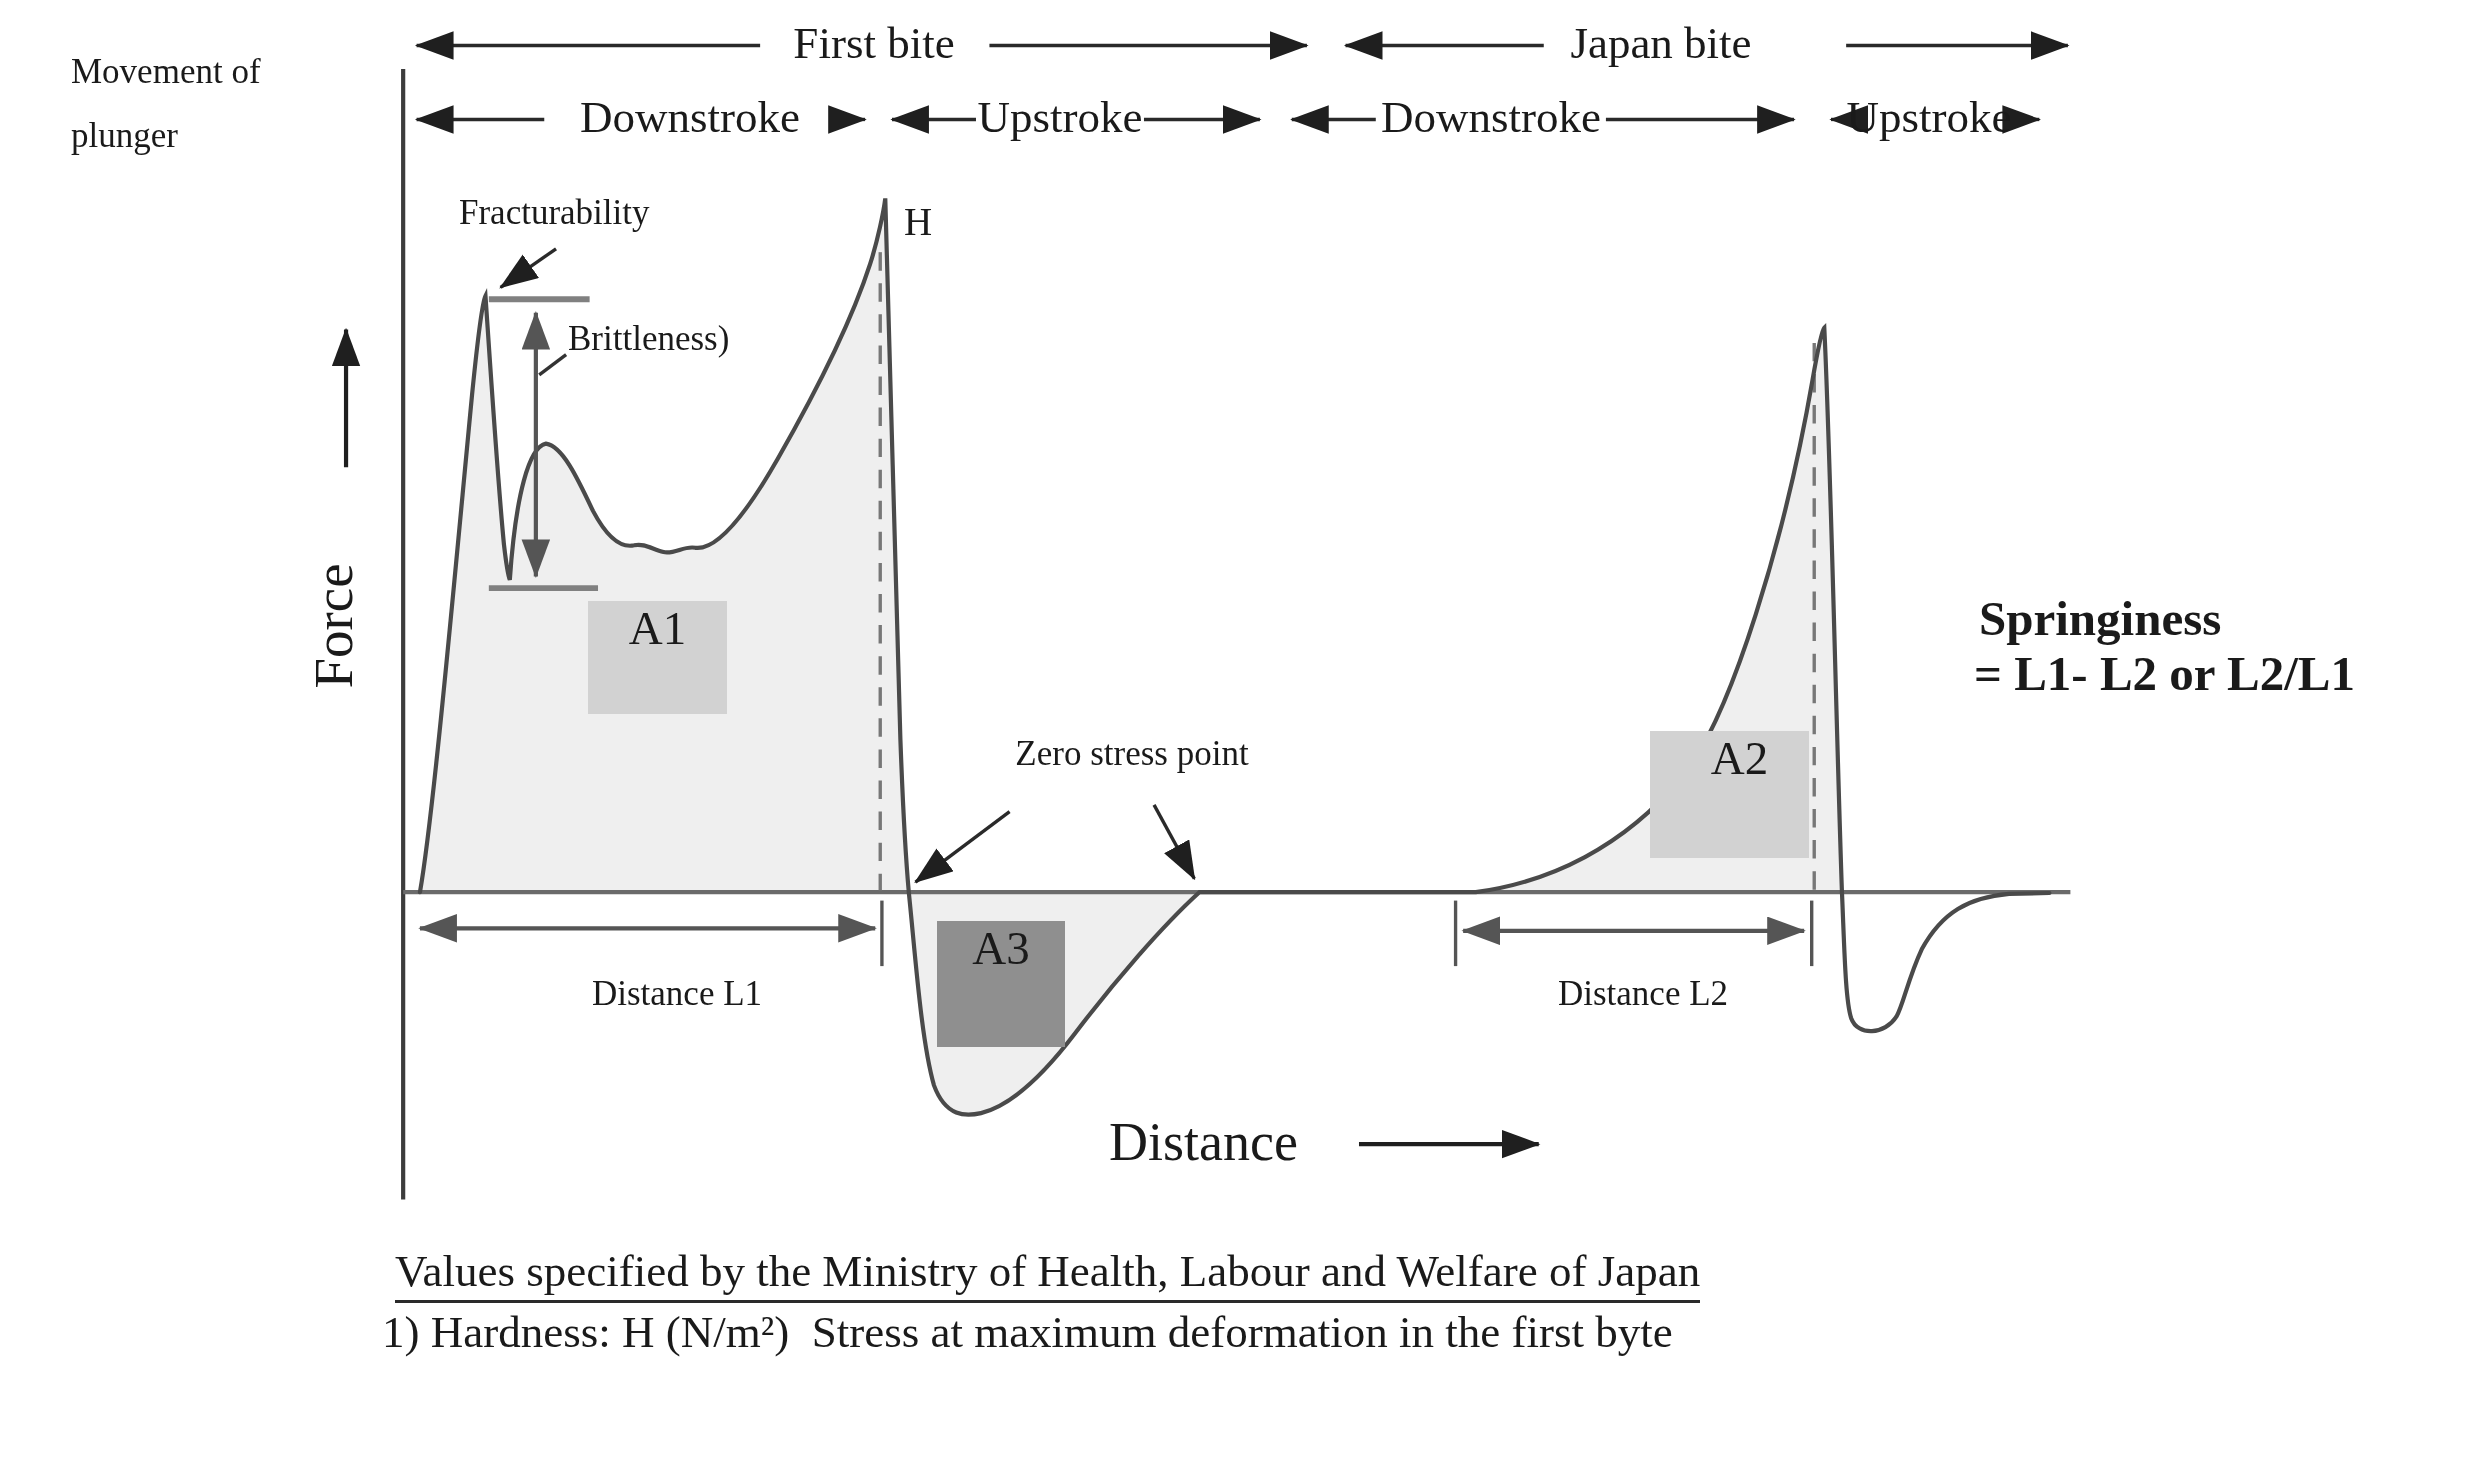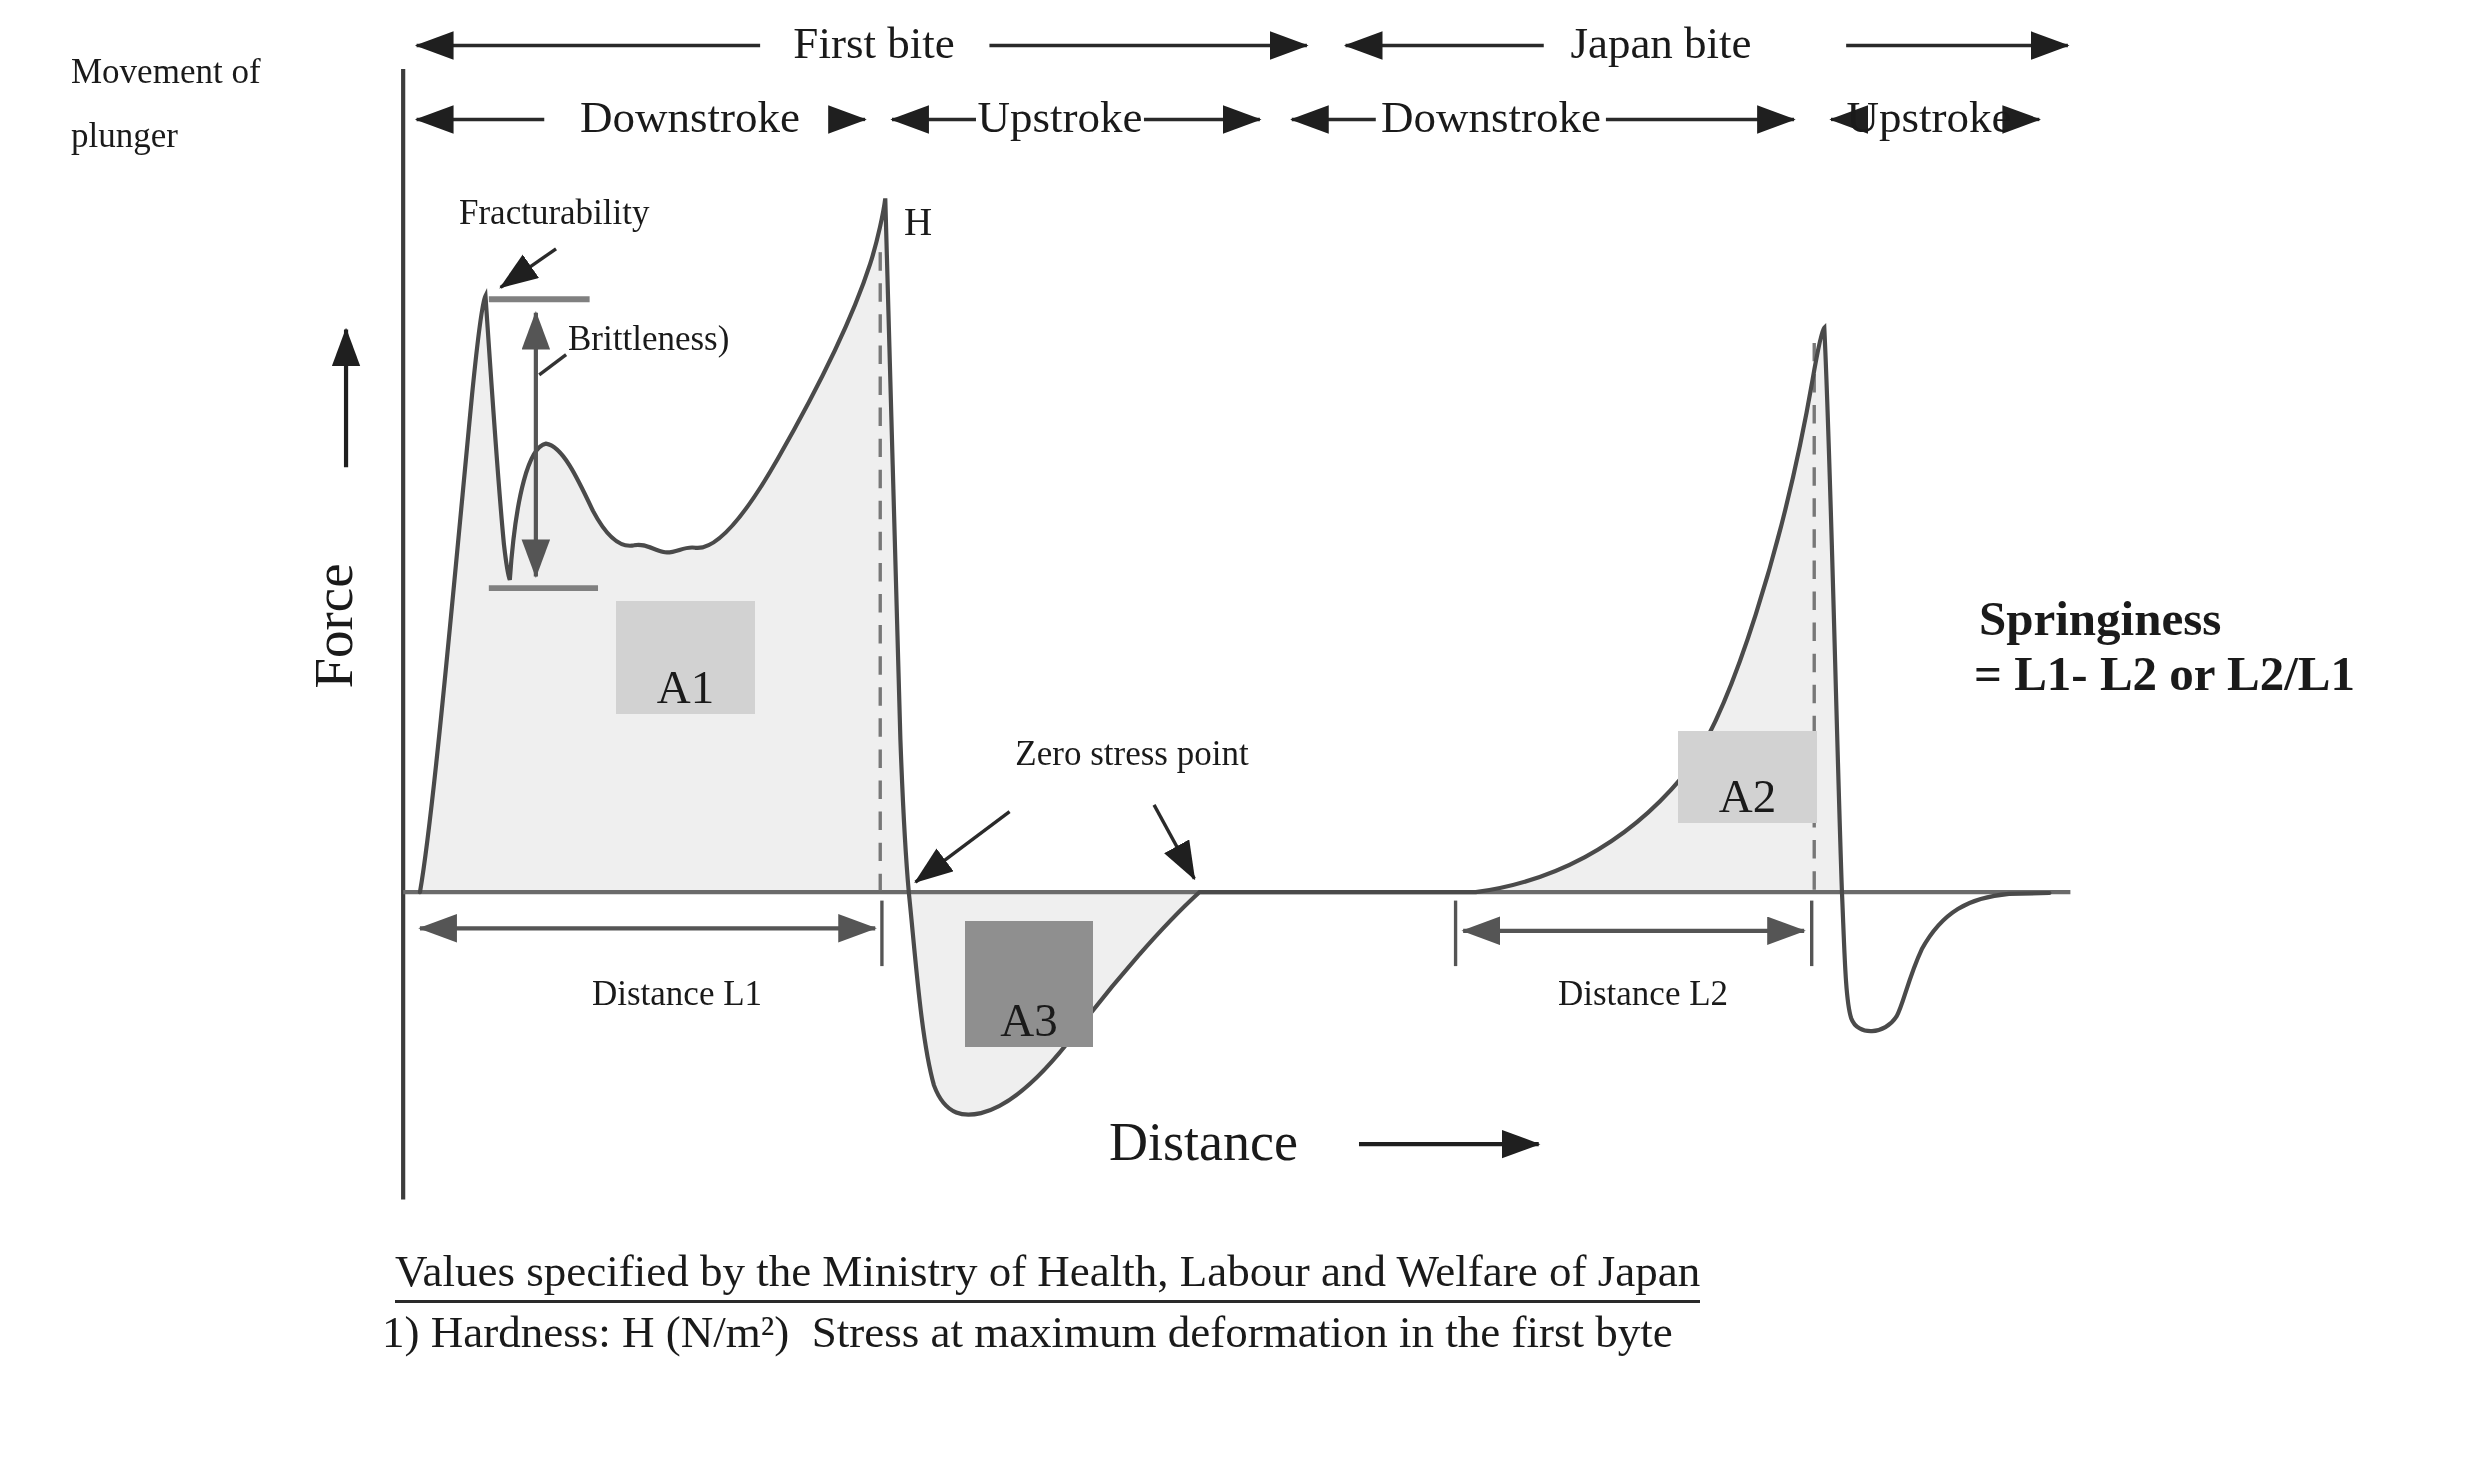--- a/index.html
+++ b/index.html
@@ -15,23 +15,22 @@
   .lbl{position:absolute;white-space:pre;line-height:1.05;}
   .c{transform:translateX(-50%);} 
   .fs46{font-size:39px;}
   .fs54{font-size:45px;}
   .fs56{font-size:35px;}
   .fs58{font-size:49px;font-weight:bold;}
   .fs64{font-size:54px;}
   .fs66{font-size:55px;}
   .rot{transform:translate(-50%,-50%) rotate(-90deg);transform-origin:center;}
   .areabox{
-    position:absolute;display:flex;align-items:flex-end;justify-content:center;
+    position:absolute;display:flex;align-items:flex-start;justify-content:center;
     font-size:47px;
-    margin-left:28px;
   }
   .box-light{background:#d2d2d2;}
   .box-dark{background:#8f8f8f;}
   .footnote-title{border-bottom:3.4px solid #2a2a2a;padding-bottom:5px;}
 </style>
 </head>
 <body>
 
 <div id="stage">
 
@@ -120,21 +119,21 @@
     <line x1="500" y1="1105" x2="1042" y2="1105" stroke="#555555" stroke-width="5" marker-start="url(#ahG)" marker-end="url(#ahG)"></line>
 
     <line x1="1733" y1="1072" x2="1733" y2="1150" stroke="#555555" stroke-width="4"></line>
     <line x1="2157" y1="1072" x2="2157" y2="1150" stroke="#555555" stroke-width="4"></line>
     <line x1="1742" y1="1108" x2="2148" y2="1108" stroke="#555555" stroke-width="5" marker-start="url(#ahG)" marker-end="url(#ahG)"></line>
   </svg>
 
   <div class="areabox box-light" style="left:588px;top:601px;width:139px;height:113px;">
     <span>A1</span>
   </div>
-  <div class="areabox box-light" style="left:1650px;top:731px;width:139px;height:92px;">
+  <div class="areabox box-light" style="left:1650px;top:731px;width:139px;height:127px;padding-left:20px;">
     <span>A2</span>
   </div>
   <div class="areabox box-dark" style="left:937px;top:921px;width:128px;height:126px;">
     <span>A3</span>
   </div>
 
   <div class="lbl c fs54" style="left:874px;top:20px;">First bite</div>
   <div class="lbl c fs54" style="left:1661px;top:20px;">Japan bite</div>
   <div class="lbl c fs54" style="left:690px;top:94px;">Downstroke</div>
   <div class="lbl c fs54" style="left:1060px;top:94px;">Upstroke</div>

